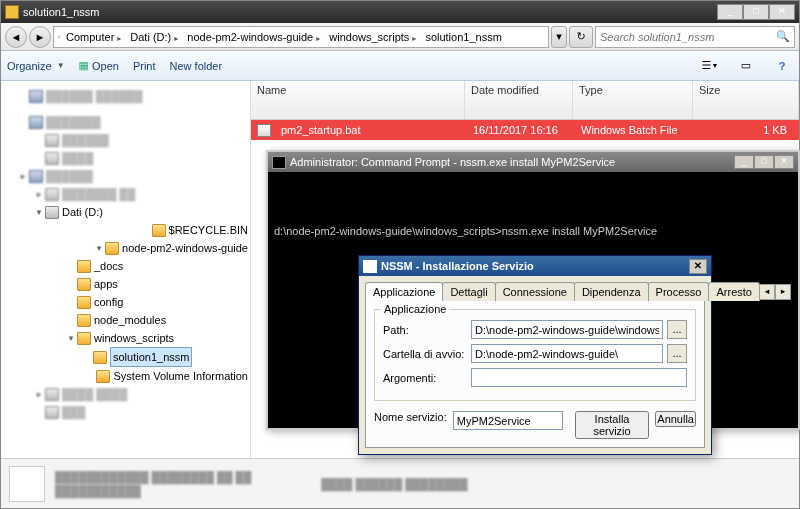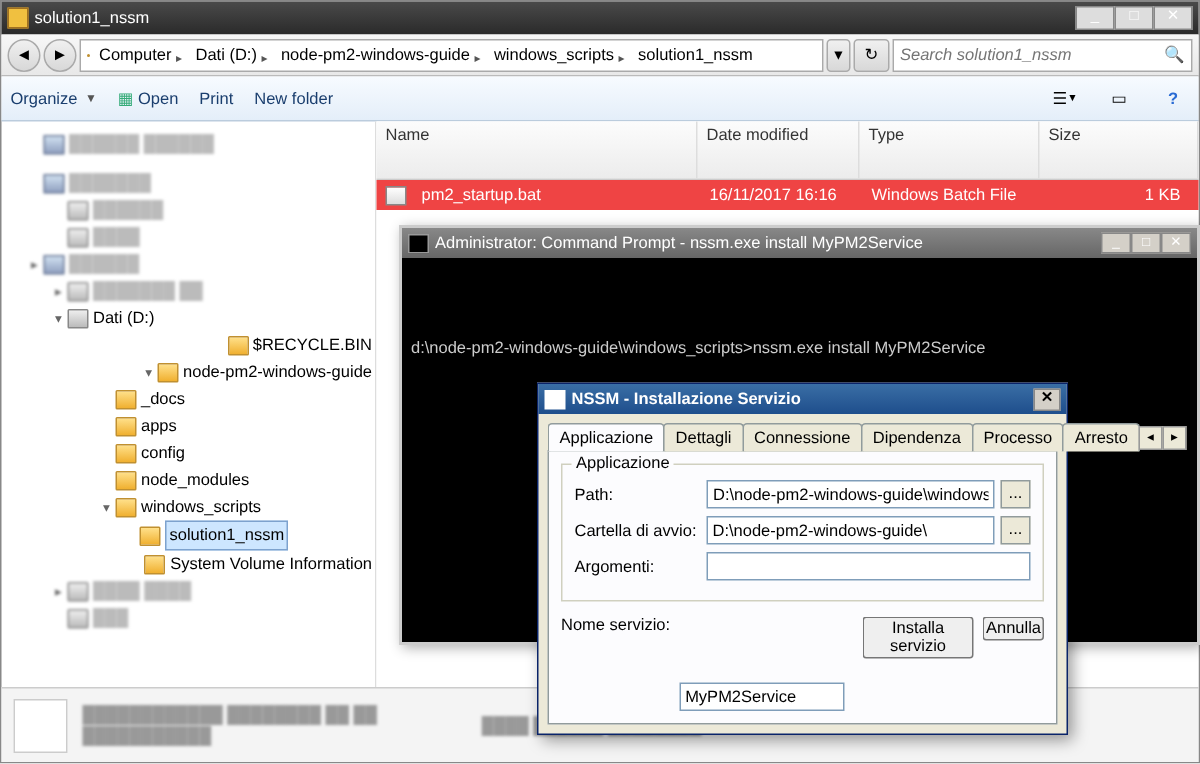--- a/index.html
+++ b/index.html
@@ -78,21 +78,21 @@
 .tabarr { width: 16px; height: 16px; border: 1px solid #999; background: #ece9d8; text-align: center; line-height: 13px; font-size: 9px; }
 .tabpanel { border: 1px solid #919b9c; background: #fcfcfe; padding: 8px; margin-top: -1px; }
 .groupbox { border: 1px solid #d0d0bf; padding: 10px 8px 8px; margin-bottom: 10px; position: relative; }
 .groupbox .glabel { position: absolute; top: -7px; left: 6px; background: #fcfcfe; padding: 0 3px; }
 .frow { display: flex; align-items: center; margin-bottom: 5px; gap: 4px; }
 .frow label { width: 84px; }
 .frow input { flex: 1; height: 19px; border: 1px solid #7f9db9; padding: 0 3px; font-size: 11px; background: #fff; }
 .frow .browse { width: 20px; height: 19px; border: 1px solid #919b9c; background: #ece9d8; text-align: center; line-height: 16px; }
 .srow { display: flex; align-items: flex-start; gap: 6px; margin-top: 4px; }
 .srow label { white-space: nowrap; }
-.srow input { width: 110px; height: 19px; border: 1px solid #7f9db9; padding: 0 3px; margin-top: 44px; }
+.srow input { width: 110px; height: 19px; border: 1px solid #7f9db9; padding: 0 3px; }
 .srow .gap { flex: 1; }
 </style>
 </head>
 <body>
 
 <div class="explorer">
   <div class="titlebar">
     <span class="icon"></span>
     <span class="title">solution1_nssm</span>
     <div class="winbtns">

